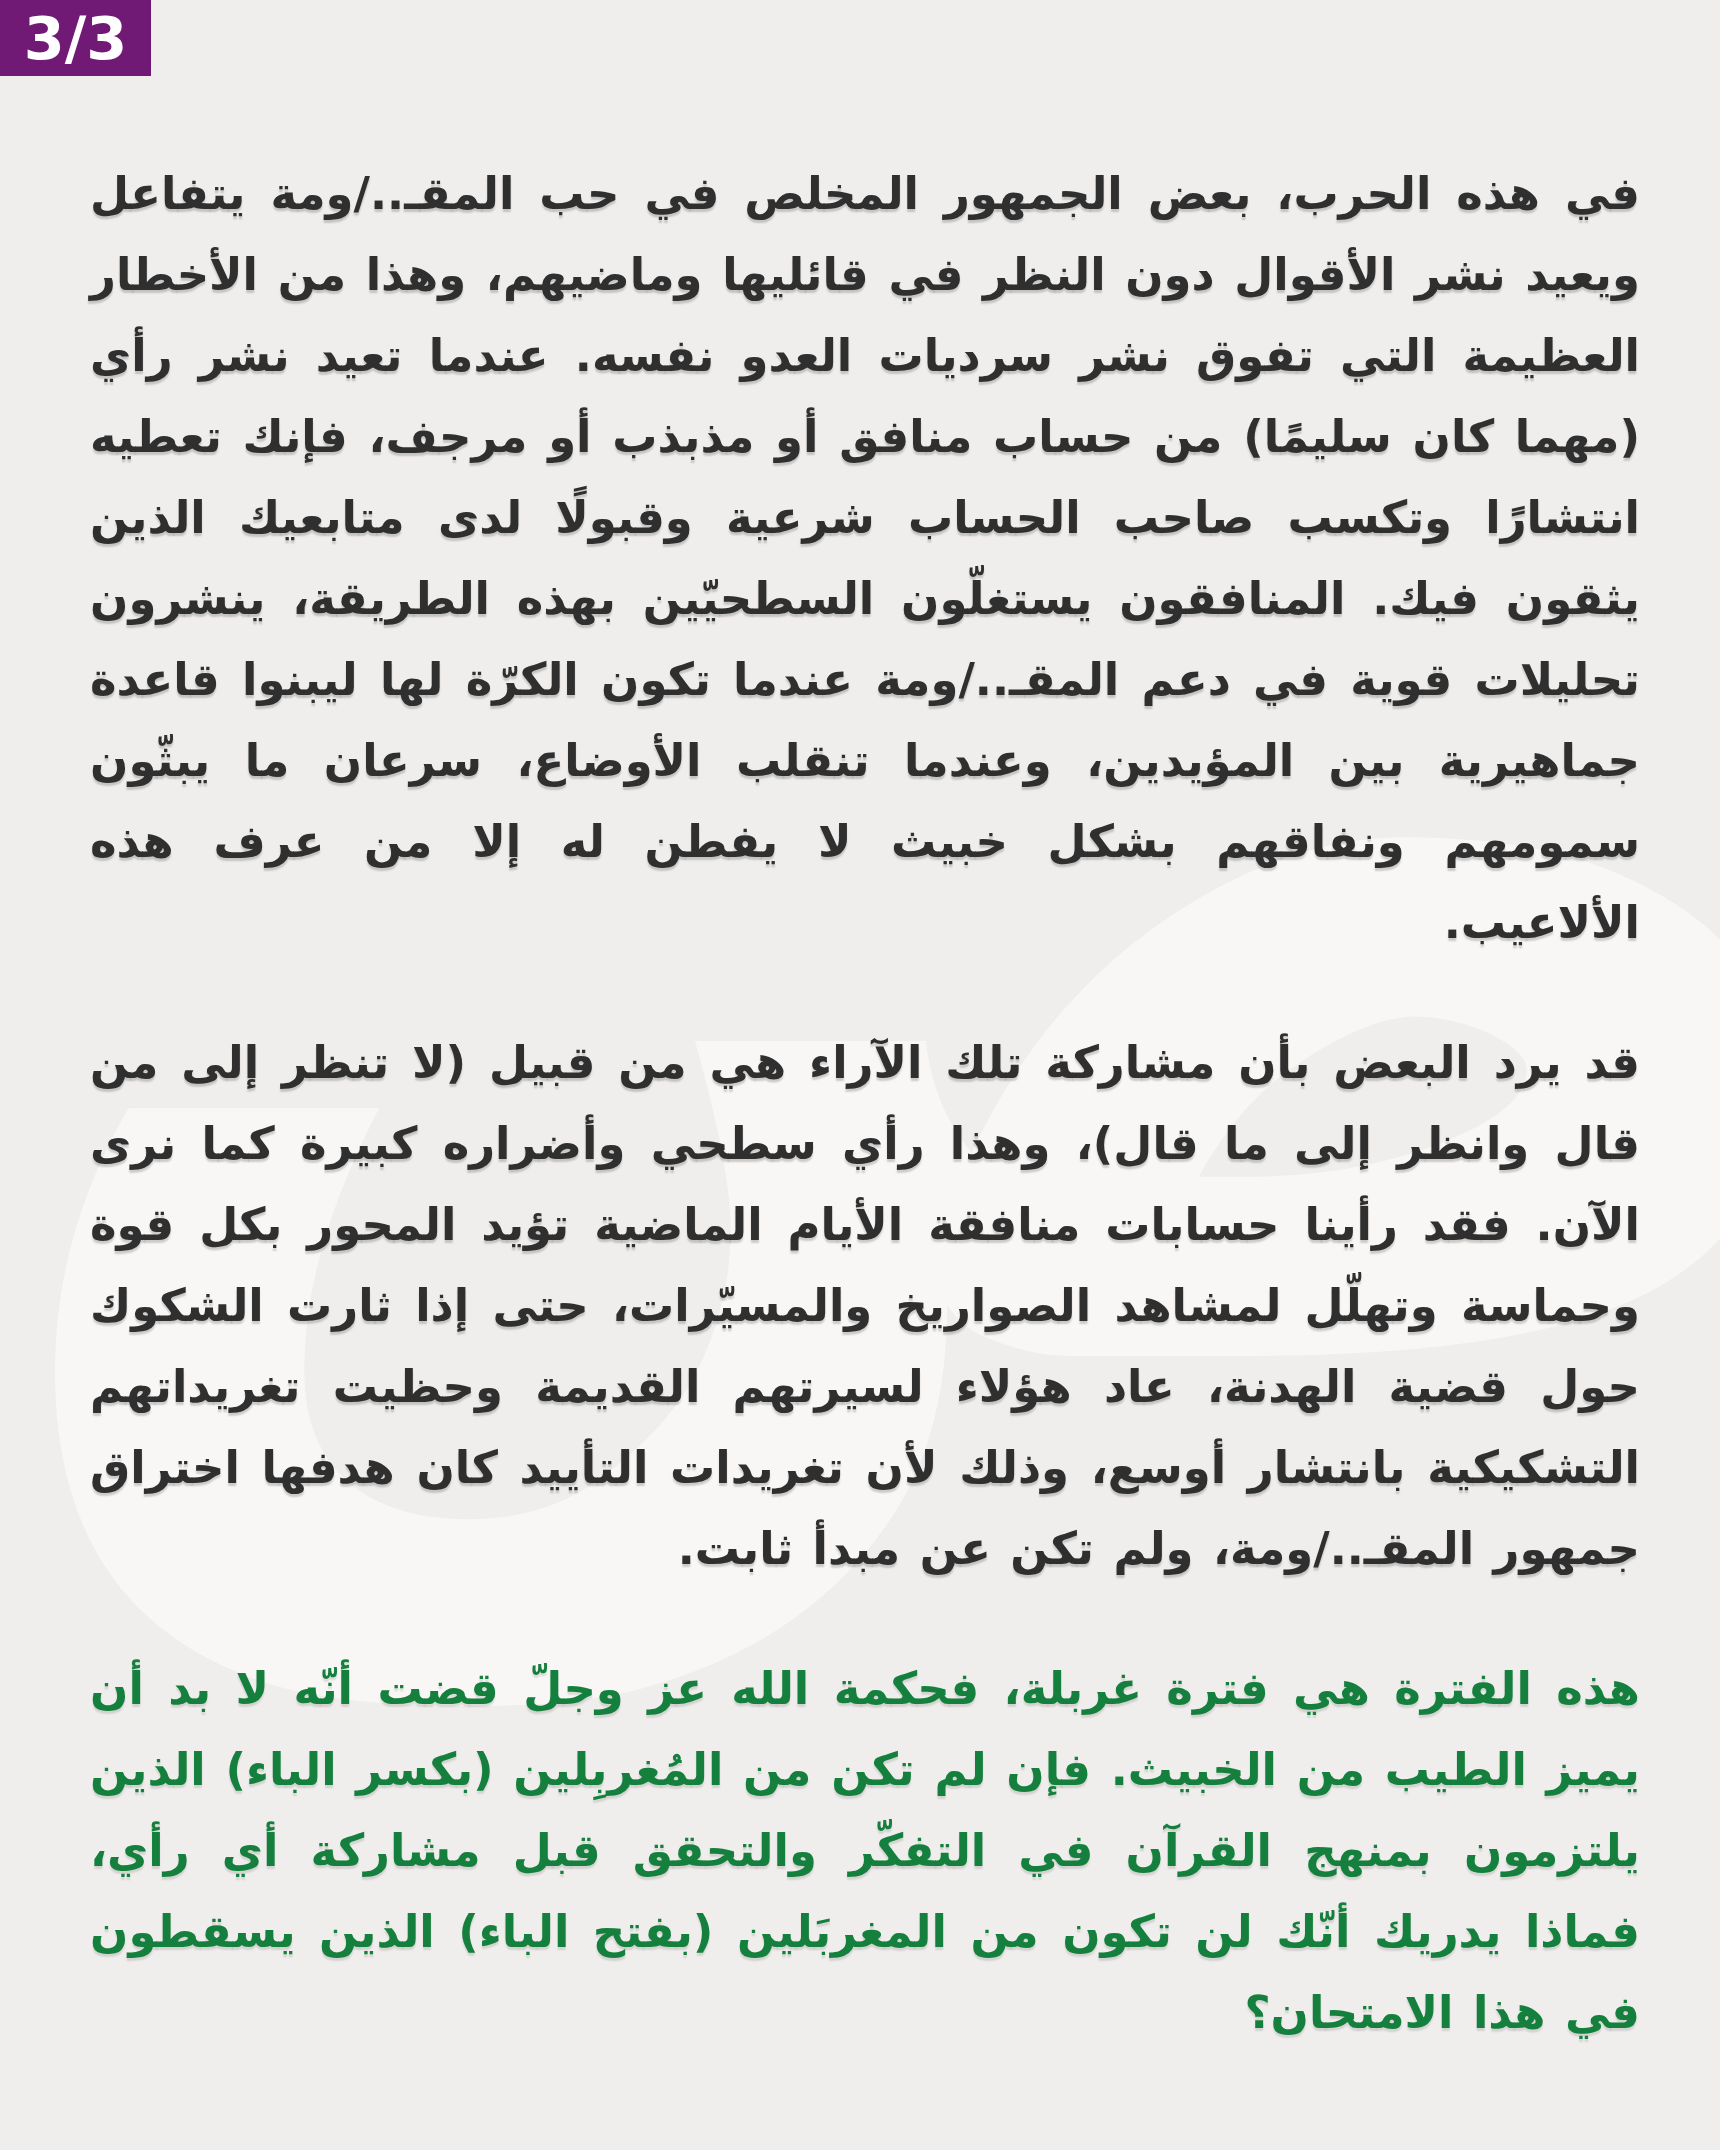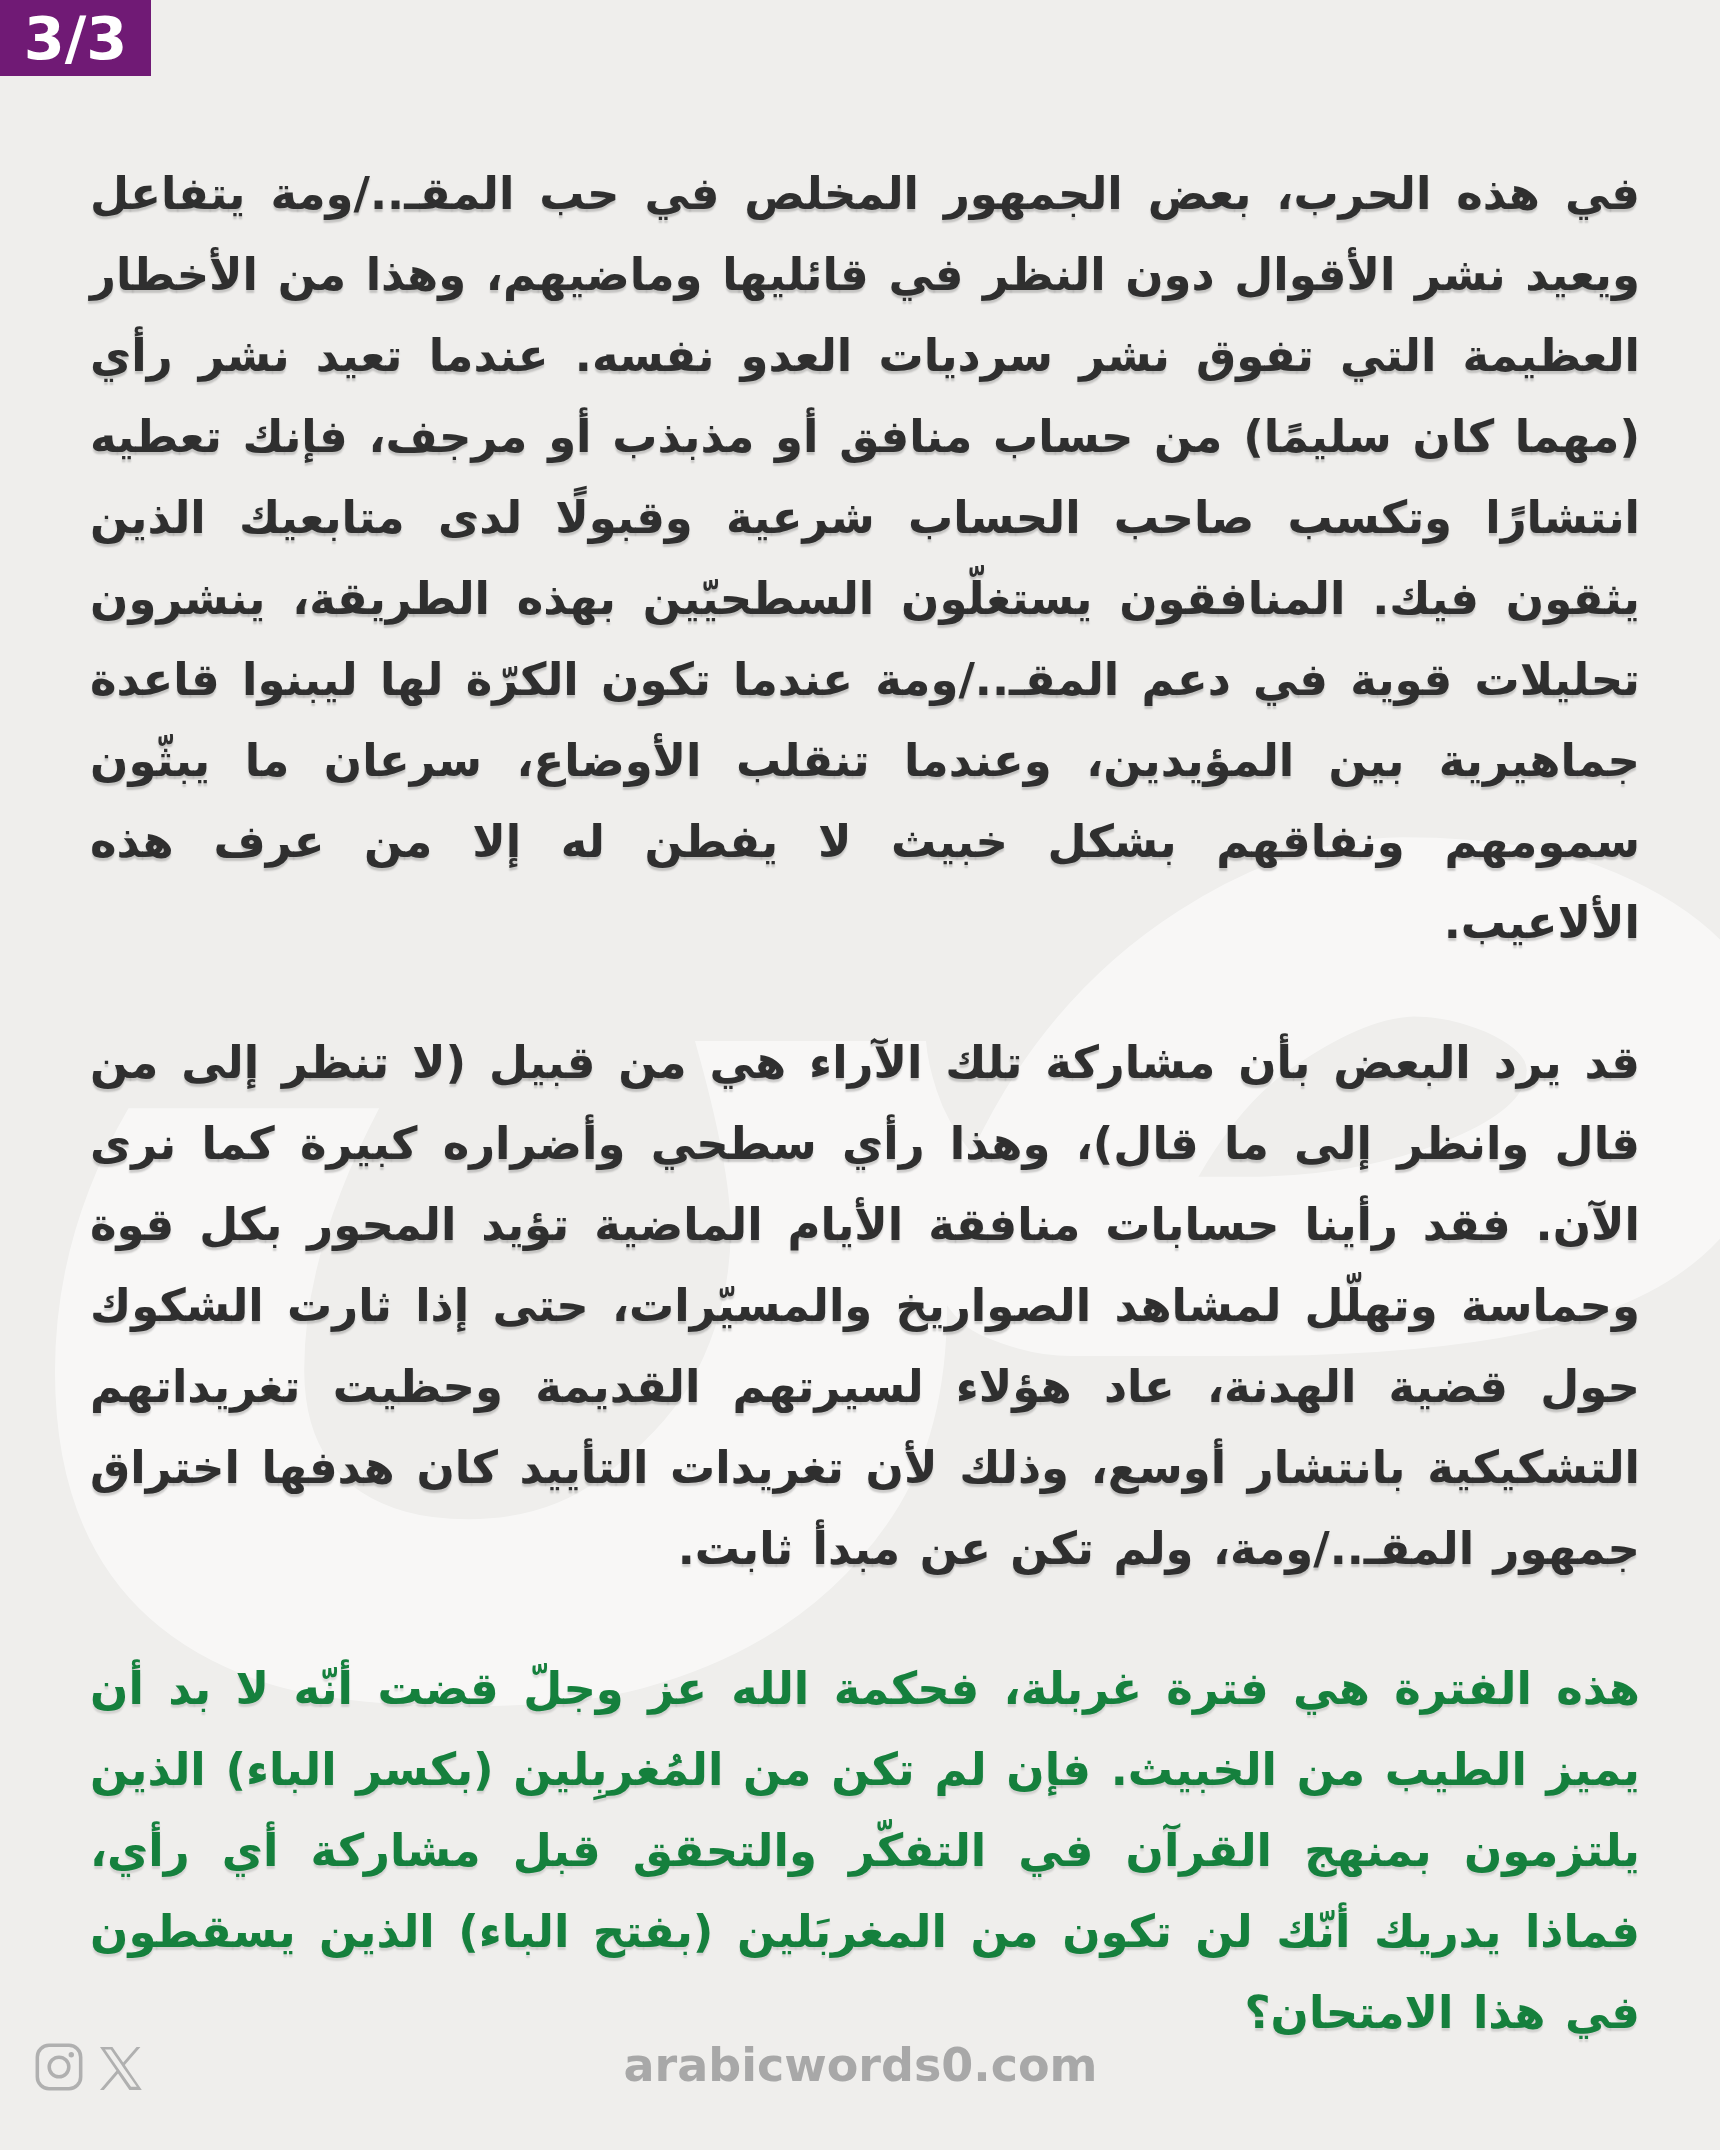--- a/index.html
+++ b/index.html
@@ -106,28 +106,15 @@
   <div class="watermark">ص</div>
 
   <div class="badge">3/3</div>
 
   <main class="content">
     <p class="para dark">في هذه الحرب، بعض الجمهور المخلص في حب المقـ../ومة يتفاعل ويعيد نشر الأقوال دون النظر في قائليها وماضيهم، وهذا من الأخطار العظيمة التي تفوق نشر سرديات العدو نفسه. عندما تعيد نشر رأي (مهما كان سليمًا) من حساب منافق أو مذبذب أو مرجف، فإنك تعطيه انتشارًا وتكسب صاحب الحساب شرعية وقبولًا لدى متابعيك الذين يثقون فيك. المنافقون يستغلّون السطحيّين بهذه الطريقة، ينشرون تحليلات قوية في دعم المقـ../ومة عندما تكون الكرّة لها ليبنوا قاعدة جماهيرية بين المؤيدين، وعندما تنقلب الأوضاع، سرعان ما يبثّون سمومهم ونفاقهم بشكل خبيث لا يفطن له إلا من عرف هذه الألاعيب.</p>
     <p class="para dark">قد يرد البعض بأن مشاركة تلك الآراء هي من قبيل (لا تنظر إلى من قال وانظر إلى ما قال)، وهذا رأي سطحي وأضراره كبيرة كما نرى الآن. فقد رأينا حسابات منافقة الأيام الماضية تؤيد المحور بكل قوة وحماسة وتهلّل لمشاهد الصواريخ والمسيّرات، حتى إذا ثارت الشكوك حول قضية الهدنة، عاد هؤلاء لسيرتهم القديمة وحظيت تغريداتهم التشكيكية بانتشار أوسع، وذلك لأن تغريدات التأييد كان هدفها اختراق جمهور المقـ../ومة، ولم تكن عن مبدأ ثابت.</p>
     <p class="para green">هذه الفترة هي فترة غربلة، فحكمة الله عز وجلّ قضت أنّه لا بد أن يميز الطيب من الخبيث. فإن لم تكن من المُغربِلين (بكسر الباء) الذين يلتزمون بمنهج القرآن في التفكّر والتحقق قبل مشاركة أي رأي، فماذا يدريك أنّك لن تكون من المغربَلين (بفتح الباء) الذين يسقطون في هذا الامتحان؟</p>
   </main>
 
-  <div class="footer">
-    <span class="icons">
-      <svg width="50" height="50" viewBox="0 0 24 24" fill="none" stroke="#b0b0b0" stroke-width="1.7">
-        <rect x="1.6" y="1.6" width="20.8" height="20.8" rx="5.6"></rect>
-        <circle cx="12" cy="12" r="4.7"></circle>
-        <circle cx="17.9" cy="6.1" r="1.3" fill="#b0b0b0" stroke="none"></circle>
-      </svg>
-      <svg width="48" height="48" viewBox="0 0 24 24" fill="#b0b0b0">
-        <path d="M13.9 10.5 21.7 1.5h-1.9l-6.7 7.8-5.4-7.8H1.5l8.2 11.9-8.2 9.6h1.9l7.1-8.3 5.7 8.3h6.2zm-2.5 2.9-.8-1.2-6.6-9.4h2.9l5.3 7.6.8 1.2 6.9 9.8h-2.9z"></path>
-      </svg>
-    </span>
-    <span class="site">arabicwords0.com</span>
-  </div>
 
 </div>
 
 
 </body></html>

